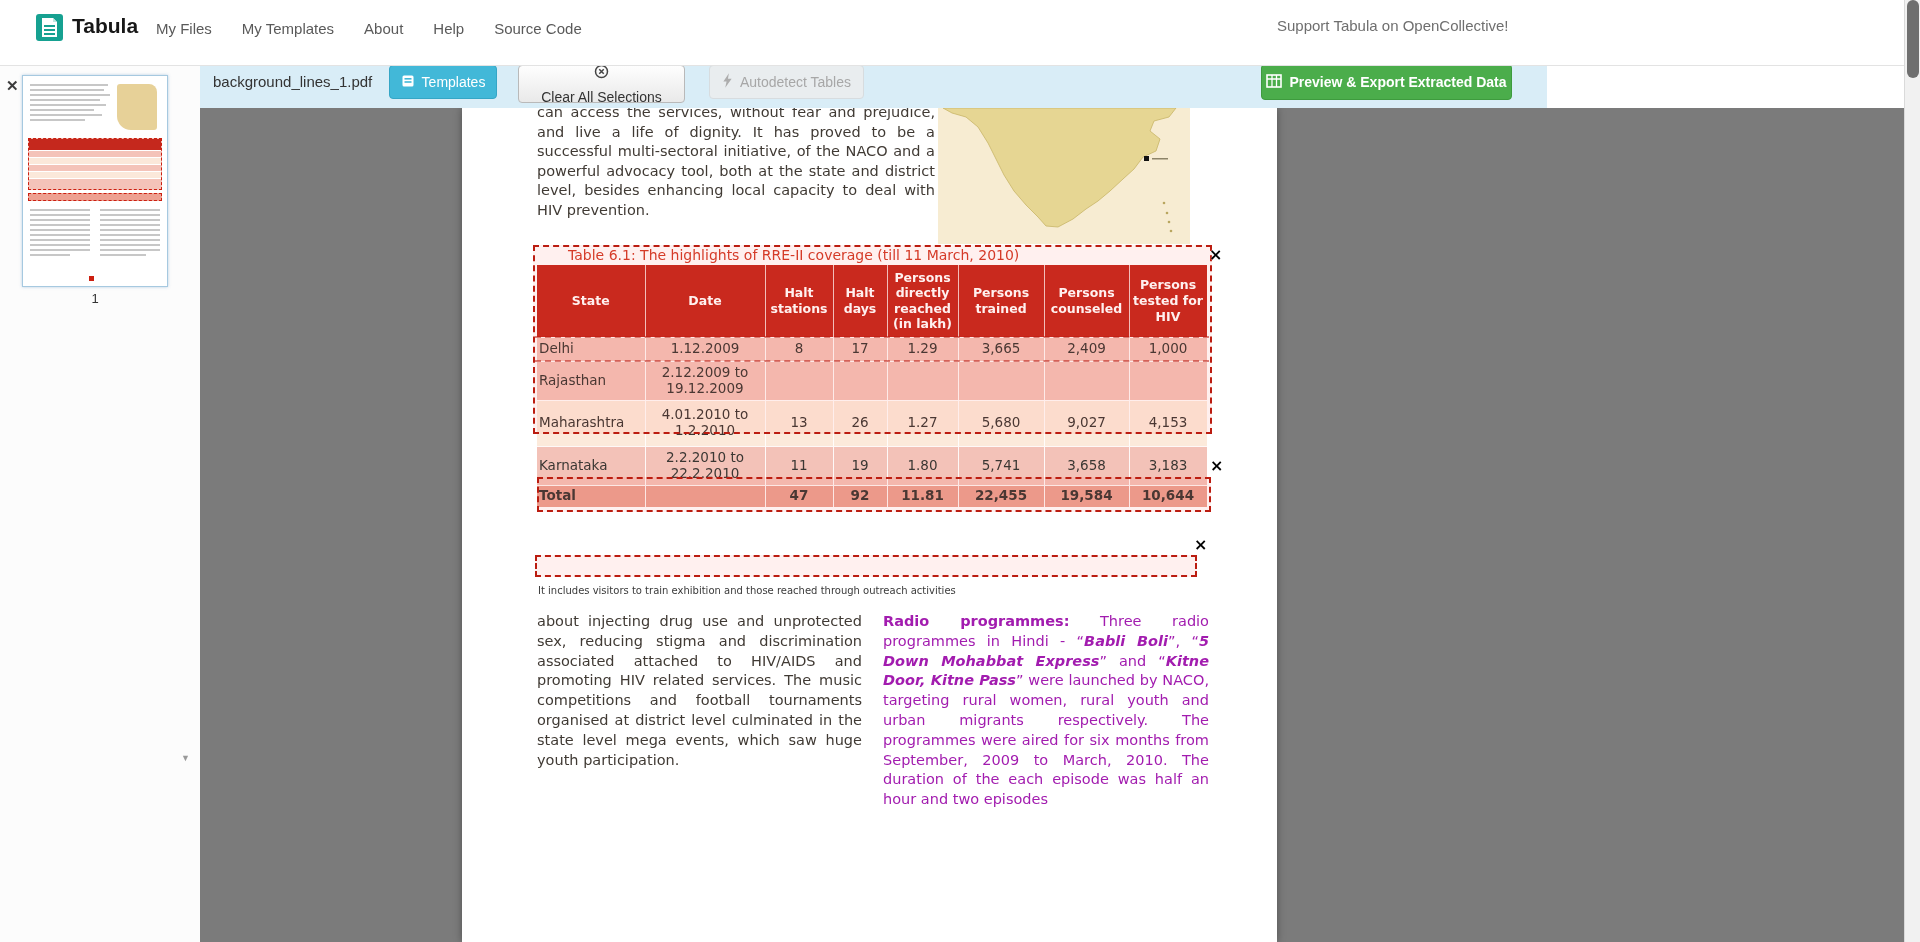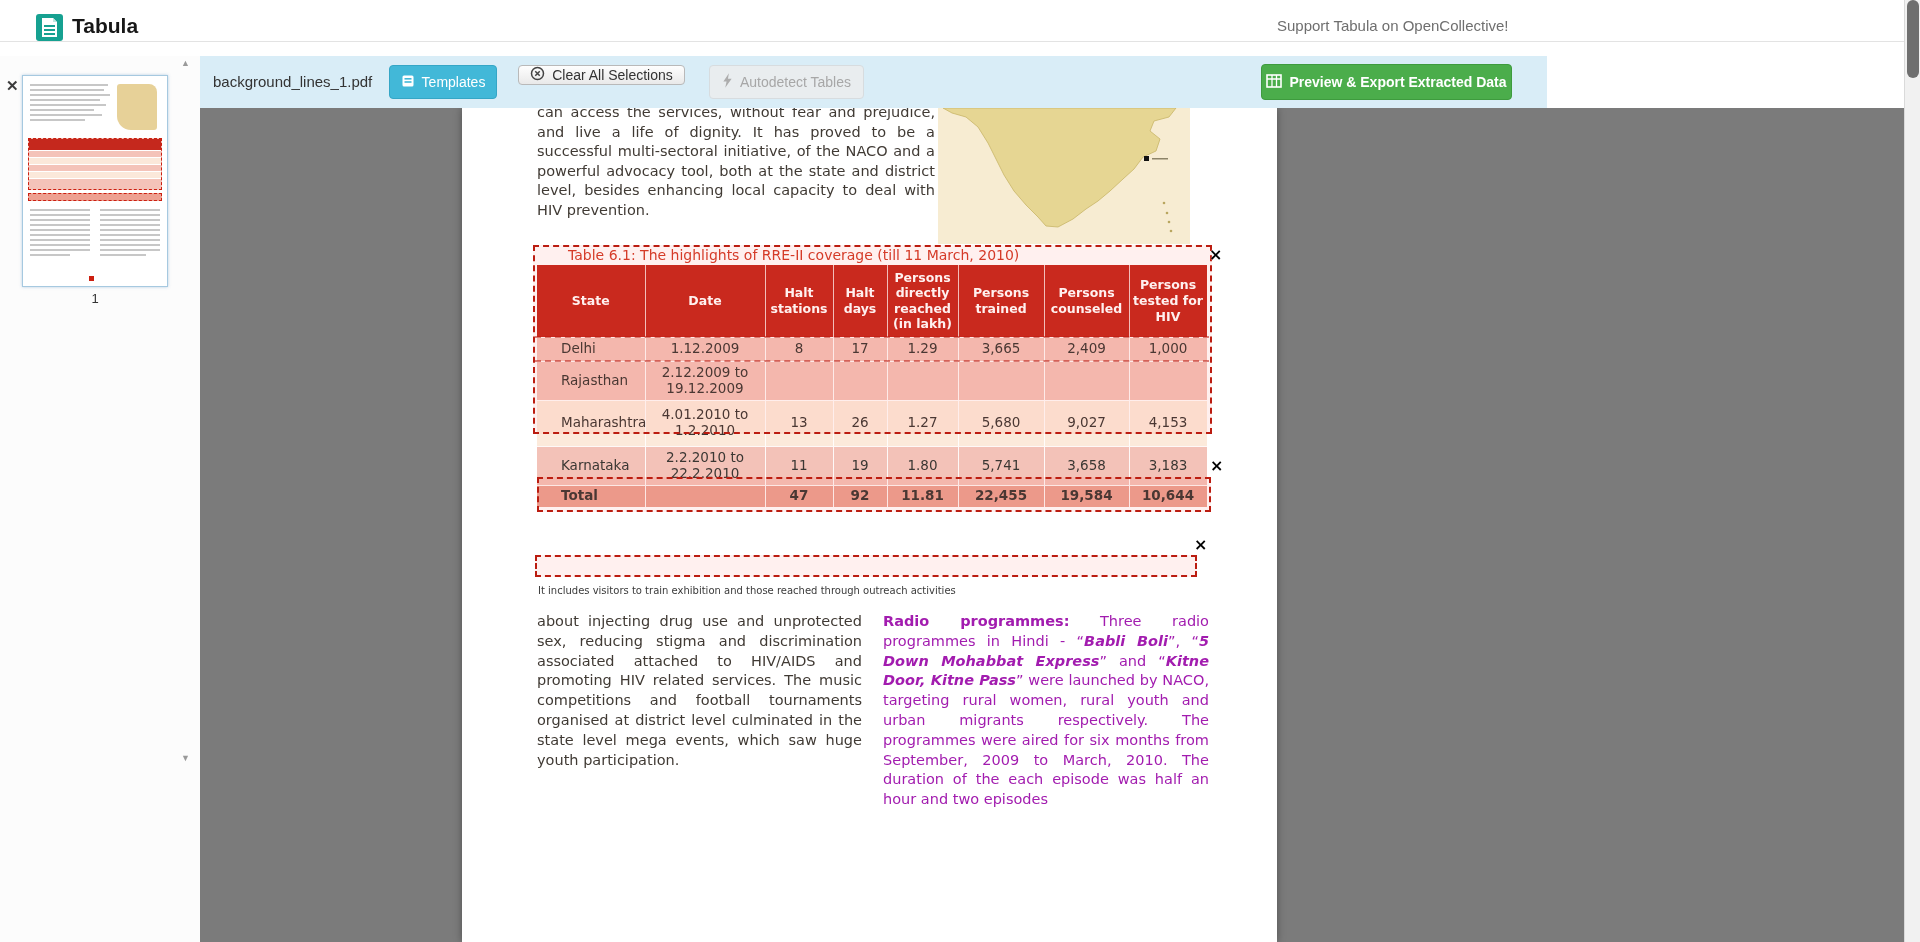--- a/index.html
+++ b/index.html
@@ -3,21 +3,21 @@
 <meta charset="utf-8">
 <style>
   * { box-sizing: border-box; }
   html,body { margin:0; padding:0; }
   body {
     width:1920px; height:942px; overflow:hidden; position:relative;
     background:#fff; font-family:"Liberation Sans", sans-serif;
   }
 
   
-  .navbar { position:absolute; left:0; top:0; width:1920px; height:42px;
+  .navbar { position:absolute; left:0; top:0; width:1920px; height:66px;
             background:#fff; border-bottom:1px solid #e3e3e3; z-index:30; }
   .logo { position:absolute; left:36px; top:14px; width:27px; height:27px; }
   .brand { position:absolute; left:72px; top:14px; font-size:21px; font-weight:bold; color:#171717; }
   .nav-links { position:absolute; left:156px; top:0; height:56px; display:flex; align-items:center; gap:30px; }
   .nav-link { font-size:15px; color:#5a5a5a; cursor:pointer; white-space:nowrap; }
   .support { position:absolute; left:1277px; top:17px; font-size:15px; color:#6f6f6f; }
 
   
   .sidebar { position:absolute; left:0; top:56px; width:200px; height:886px; background:#fcfcfc; z-index:10; }
   .sb-close { position:absolute; left:6px; top:22px; font-size:15px; font-weight:bold; color:#3c3c3c; cursor:pointer; line-height:1; }
@@ -39,41 +39,41 @@
   .t-col1  { position:absolute; left:7px;  top:133px; width:60px; }
   .t-col2  { position:absolute; left:77px; top:133px; width:60px; }
   .t-dot   { position:absolute; left:66px; top:200px; width:5px; height:5px; background:#cc1f10; }
 
   
   .toolbar { position:absolute; left:200px; top:56px; width:1347px; height:52px; background:#d9edf7; z-index:20; }
   .filename { position:absolute; left:13px; top:17px; font-size:15px; color:#333; }
   .btn { position:absolute; display:flex; align-items:center; justify-content:center; gap:7px;
          border-radius:4px; font-size:14px; cursor:pointer; white-space:nowrap; }
   .btn-templates { left:189px; top:9px; width:108px; height:34px; background:#42b8d8; border:1px solid #35a6c6; color:#fff; }
-  .btn-clear { left:318px; top:9px; width:167px; height:20px; background:linear-gradient(#fefefe,#e9e9e9); border:1px solid #b9b9b9; color:#333; }
+  .btn-clear { left:318px; top:9px; width:167px; height:38px; background:linear-gradient(#fefefe,#e9e9e9); border:1px solid #b9b9b9; color:#333;flex-direction:column; }
   .btn-auto { left:509px; top:9px; width:155px; height:34px; background:#e9edef; border:1px solid #d7dcdf; color:#a7a7a7; cursor:default; }
   .btn-export { left:1061px; top:8px; width:251px; height:36px; background:#4bad4b; border:1px solid #3e9b3e; color:#fff; font-weight:bold; }
 
   
   .viewer { position:absolute; left:200px; top:108px; width:1704px; height:834px; background:#7b7b7b; overflow:hidden; z-index:5; }
   .page { position:absolute; left:262px; top:0; width:815px; height:834px; background:#fff;
           box-shadow:0 0 8px rgba(0,0,0,.35); font-family:"DejaVu Sans", sans-serif; color:#3b3733; cursor:crosshair; }
 
   .intro { position:absolute; left:75px; top:-5px; width:398px; font-size:14.5px; line-height:19.6px; text-align:justify; color:#403a34; }
   .map-panel { position:absolute; left:476px; top:0; width:252px; height:136px; background:#f7ecd2; }
 
   .tbl-title { position:absolute; left:78px; top:139px; font-size:14px; color:#d23b28; white-space:nowrap;margin-left:28px; }
 
   .pdf-table { position:absolute; left:75px; top:157px; width:670px; border-collapse:collapse; table-layout:fixed; }
   .pdf-table thead tr { height:72px; }
   .pdf-table th { background:#c5281d; color:#fff; font-size:12.5px; font-weight:bold; line-height:1.25;
                   vertical-align:middle; text-align:center; padding:2px; border-right:1px solid rgba(255,255,255,.75); }
   .pdf-table td { font-size:13.5px; text-align:center; vertical-align:middle; padding:1px 3px;
                   border-right:1px solid rgba(255,255,255,.9); border-top:1px solid rgba(255,255,255,.9); line-height:1.18; }
-  .pdf-table td.state { text-align:left; padding-left:24px; }
+  .pdf-table td.state { text-align:left; padding-left:2px; }
   .tone-pink  td { background:#f3c2b8; }
   .tone-cream td { background:#fceadb; }
   .tone-total td { background:#eba192; font-weight:bold; }
 
   .footnote { position:absolute; left:76px; top:477px; font-size:10px; color:#3a3a3a; }
   .col-left  { position:absolute; left:75px;  top:504px; width:325px; font-size:14.5px; line-height:19.8px; text-align:justify; color:#403a34; }
   .col-right { position:absolute; left:421px; top:504px; width:326px; font-size:14.5px; line-height:19.8px; text-align:justify; color:#a21caf; }
 
   
   .sel { position:absolute; border:2px dashed #bb1c10; background:rgba(255,70,50,.08); cursor:move; }
@@ -98,20 +98,27 @@
     <svg viewBox="0 0 27 27" width="27" height="27">
       <rect width="27" height="27" rx="3" fill="#16a191"></rect>
       <path d="M6 4 h11 l4 4 v15 h-15 z" fill="#ffffff"></path>
       <path d="M17 4 l4 4 h-4 z" fill="#bfe6e0"></path>
       <rect x="8" y="11" width="11" height="2" fill="#16a191"></rect>
       <rect x="8" y="15" width="11" height="2" fill="#16a191"></rect>
       <rect x="8" y="19" width="11" height="2" fill="#16a191"></rect>
     </svg>
   </span>
   <span class="brand">Tabula</span>
+  <div class="nav-links">
+    <span class="nav-link">My Files</span>
+    <span class="nav-link">My Templates</span>
+    <span class="nav-link">About</span>
+    <span class="nav-link">Help</span>
+    <span class="nav-link">Source Code</span>
+  </div>
   <span class="support">Support Tabula on OpenCollective!</span>
 </div>
 
 <div class="sidebar">
   <span class="sb-close">✕</span>
 
   <div class="thumb">
     <div class="t-map"></div>
     <div class="t-top">
       <div class="t-line" style="width:78px"></div>

